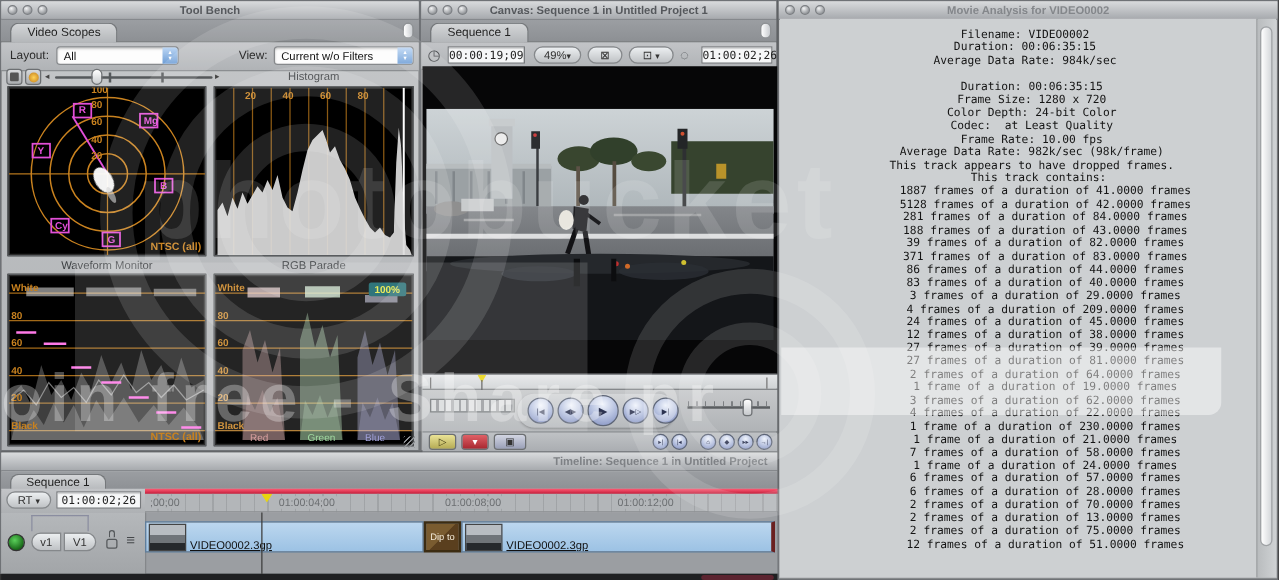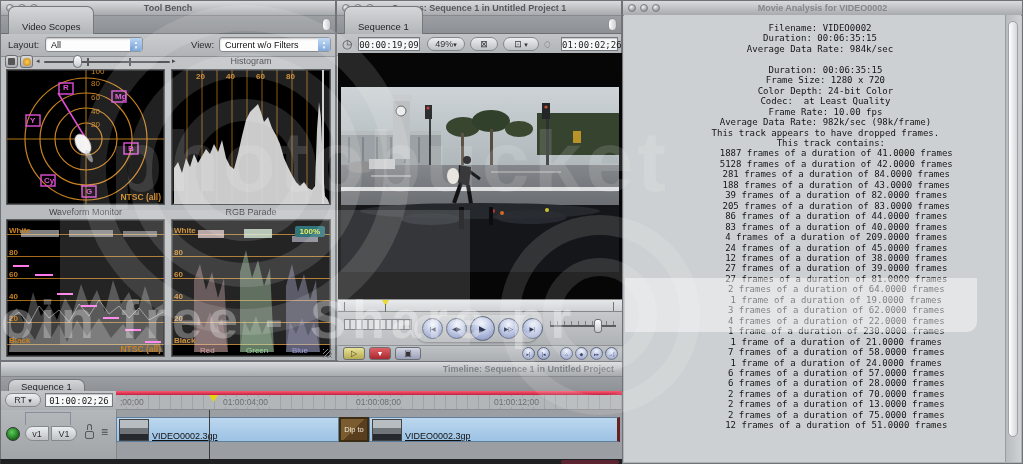--- a/index.html
+++ b/index.html
@@ -12,21 +12,21 @@
     background:linear-gradient(#d9dbdd,#a7aaae);
     border-bottom:1px solid #85888c;
     font-size:9px;font-weight:bold;color:#55585c;text-align:center;line-height:14px;
     overflow:hidden;white-space:nowrap;}
   .lights{position:absolute;left:5px;top:3px;display:flex;gap:4px;}
   .light{width:8px;height:8px;border-radius:50%;
     background:radial-gradient(circle at 35% 30%,#f2f3f4,#94979b 75%);
     border:0.5px solid #7b7e82;box-sizing:border-box;}
   .tabrow{position:relative;height:17px;background:linear-gradient(#9b9ea2,#8d9094);
     border-bottom:1px solid #6d7073;}
-  .tab{position:absolute;left:7px;bottom:-1px;padding:14px 13px 2px 13px;
+  .tab{position:absolute;left:7px;bottom:-1px;padding:2px 13px 2px 13px;
     background:linear-gradient(#d4d6d8,#b3b6b9);
     border:1px solid #75787b;border-bottom:none;border-radius:7px 7px 0 0;
     font-size:9.5px;color:#1f1f1f;}
   .capsule{position:absolute;right:4px;top:2px;width:9px;height:13px;border-radius:5px;
     background:linear-gradient(90deg,#ffffff,#c9ccd0);border:1px solid #8e9194;box-sizing:border-box;}
   .ctlrow{position:relative;height:22px;background:linear-gradient(#c2c4c7,#b0b3b6);
     border-bottom:1px solid #8b8e91;font-size:9.5px;color:#2c2c2c;}
   .lbl{position:absolute;top:5px;}
   .aquasel{position:absolute;top:3px;height:15px;background:#fdfdfd;border:1px solid #86898c;
     border-radius:3px;display:flex;align-items:center;font-size:9px;color:#111;
@@ -40,21 +40,21 @@
     text-align:center;box-sizing:border-box;}
   .tc{position:absolute;background:#f6f7f8;border:1px solid #777a7d;
     font-family:"DejaVu Sans Mono",monospace;font-size:9px;color:#222;
     text-align:center;box-sizing:border-box;box-shadow:inset 0 1px 1px rgba(0,0,0,.2);}
   .scope{position:absolute;background:#000;border:1px solid #595c5f;box-sizing:border-box;
     box-shadow:inset 0 0 0 1px #2a2a2a;overflow:hidden;}
   .scopetitle{position:absolute;font-size:9px;color:#3c3f42;text-align:center;}
   .lvl{position:absolute;left:2px;font-size:8px;font-weight:bold;color:#c9821f;}
   .ntsc{position:absolute;right:3px;bottom:2px;font-size:8.5px;font-weight:bold;color:#c9821f;}
   .vtarget{position:absolute;font-size:8px;font-weight:bold;color:#e24fd8;}
-  .vscale{position:absolute;font-size:8px;font-weight:normal;color:#c9821f;left:84px;}
+  .vscale{position:absolute;font-size:8px;font-weight:bold;color:#c9821f;left:66px;}
   .htick{position:absolute;top:2px;font-size:8px;font-weight:bold;color:#c9821f;}
   .rbtn{position:absolute;border-radius:50%;
     background:radial-gradient(circle at 50% 28%,#f0f4fc 0%,#b7c2e0 50%,#7e8cbe 100%);
     border:1px solid #5d6577;color:#2c3350;display:flex;align-items:center;justify-content:center;
     box-sizing:border-box;}
   .sqbtn{position:absolute;border:1px solid #6c6f72;border-radius:3px;box-sizing:border-box;
     display:flex;align-items:center;justify-content:center;font-size:8px;}
   .wfline{position:absolute;left:0;right:0;height:1px;background:#b5761c;opacity:.9;}
   .clip{position:absolute;top:0;height:100%;background:linear-gradient(#bcd7ef,#9cc2e4);
     border:1px solid #5f7florin;border:1px solid #5f7e9c;box-sizing:border-box;display:flex;align-items:flex-end;}
@@ -461,23 +461,24 @@
           <div class="aline">  Codec:  at Least Quality</div>
           <div class="aline">  Frame Rate: 10.00 fps</div>
           <div class="aline">  Average Data Rate: 982k/sec (98k/frame)</div>
           <div class="aline">  This track appears to have dropped frames.</div>
           <div class="aline">    This track contains:</div>
           <div class="aline">      1887 frames of a duration of 41.0000 frames</div>
           <div class="aline">      5128 frames of a duration of 42.0000 frames</div>
           <div class="aline">      281 frames of a duration of 84.0000 frames</div>
           <div class="aline">      188 frames of a duration of 43.0000 frames</div>
           <div class="aline">      39 frames of a duration of 82.0000 frames</div>
-          <div class="aline">      205 frames of a duration of 83.0000 frames</div>
+          <div class="aline">      371 frames of a duration of 83.0000 frames</div>
           <div class="aline">      86 frames of a duration of 44.0000 frames</div>
           <div class="aline">      83 frames of a duration of 40.0000 frames</div>
+          <div class="aline">      3 frames of a duration of 29.0000 frames</div>
           <div class="aline">      4 frames of a duration of 209.0000 frames</div>
           <div class="aline">      24 frames of a duration of 45.0000 frames</div>
           <div class="aline">      12 frames of a duration of 38.0000 frames</div>
           <div class="aline">      27 frames of a duration of 39.0000 frames</div>
           <div class="aline">      27 frames of a duration of 81.0000 frames</div>
           <div class="aline">      2 frames of a duration of 64.0000 frames</div>
           <div class="aline">      1 frame of a duration of 19.0000 frames</div>
           <div class="aline">      3 frames of a duration of 62.0000 frames</div>
           <div class="aline">      4 frames of a duration of 22.0000 frames</div>
           <div class="aline">      1 frame of a duration of 230.0000 frames</div>

